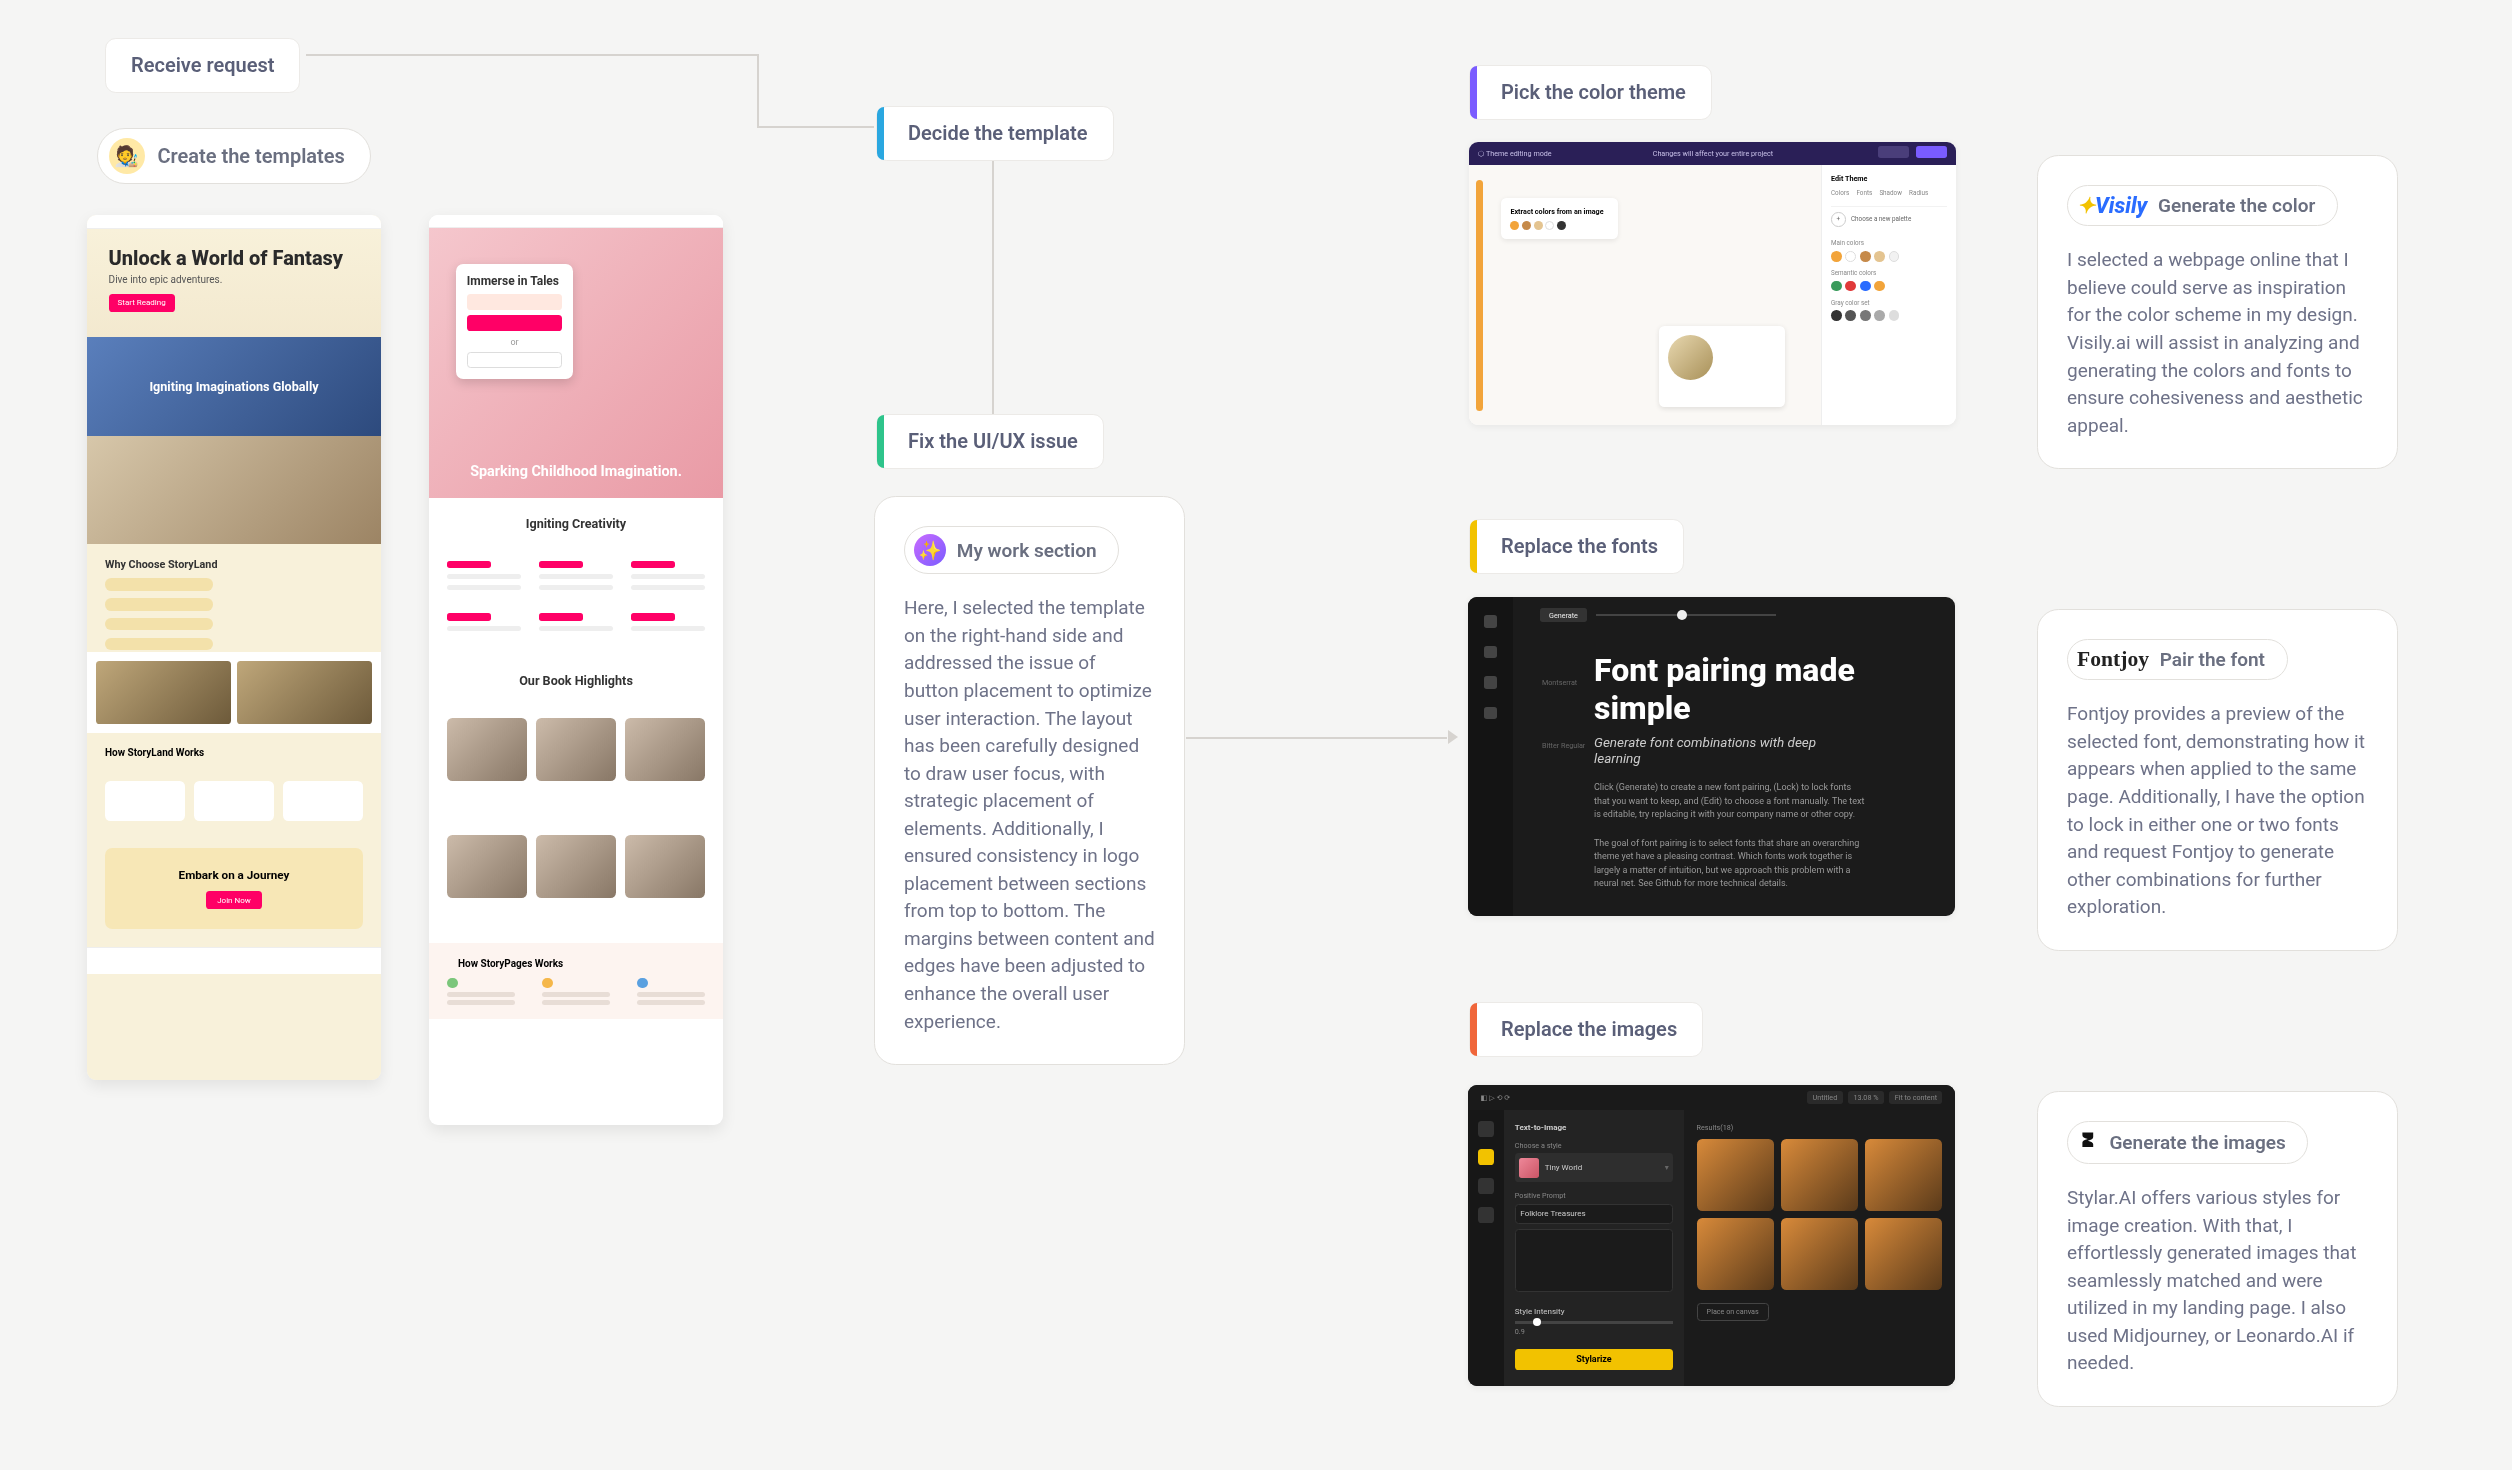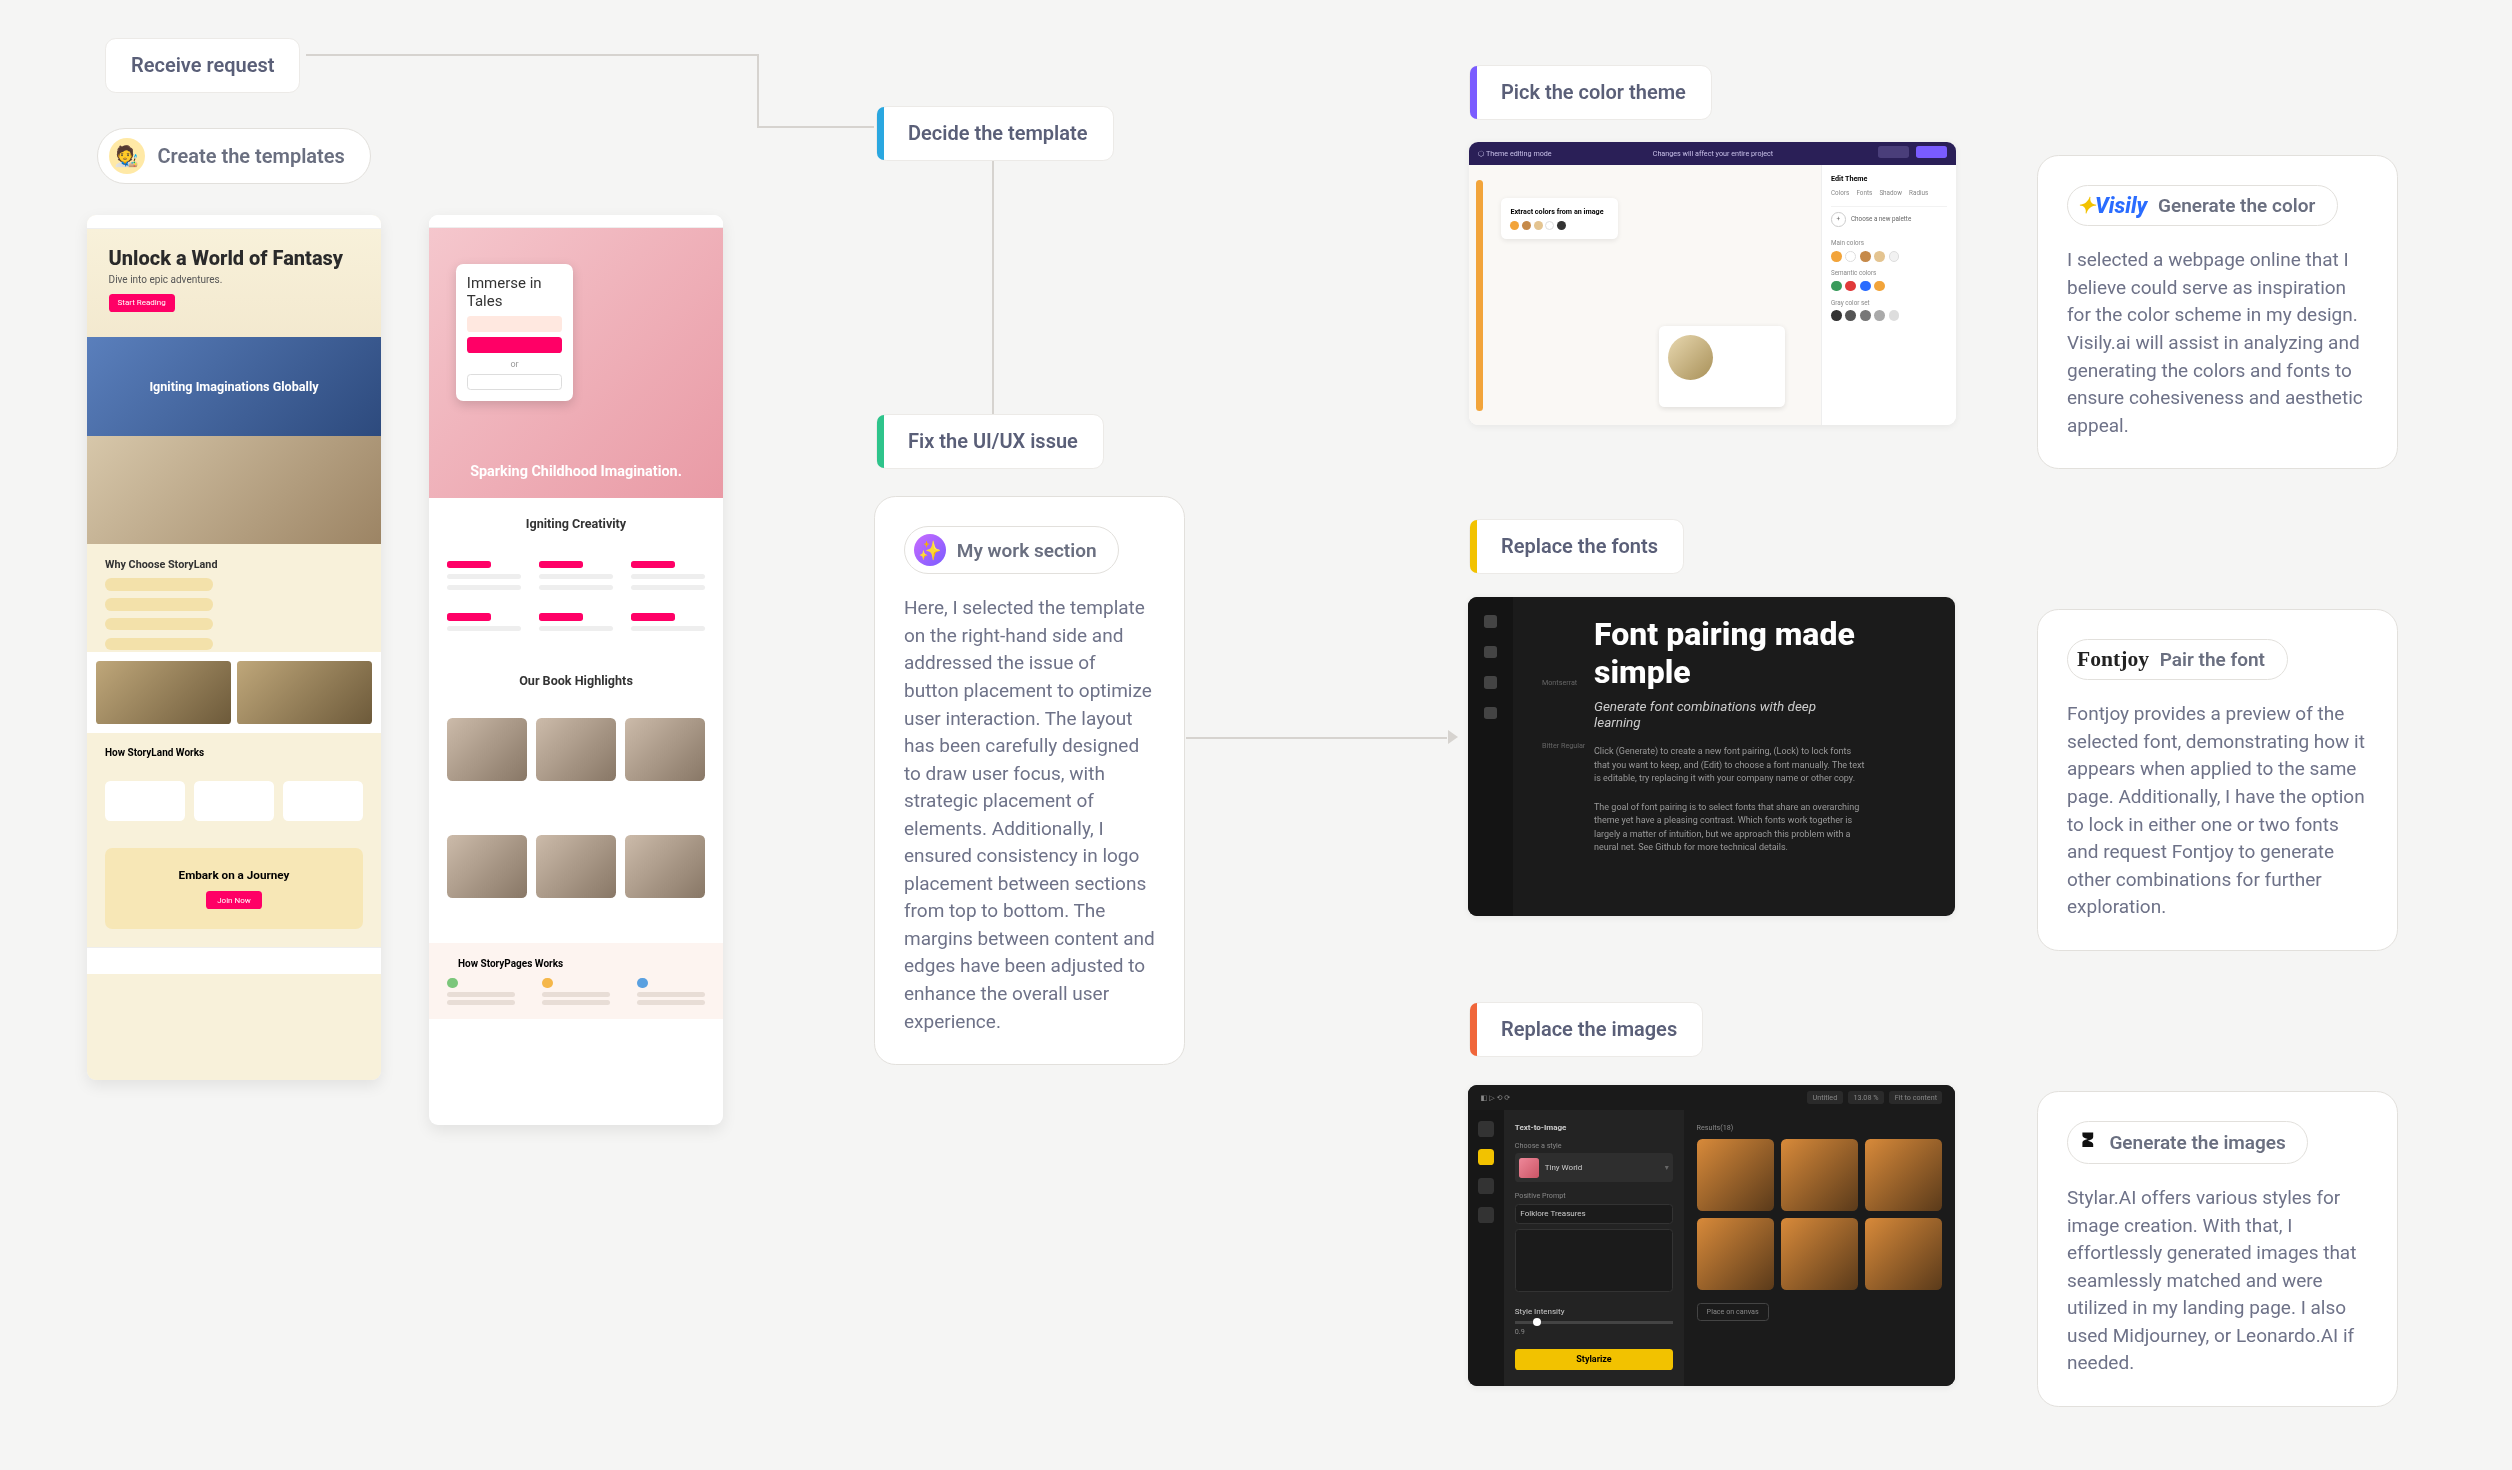--- a/index.html
+++ b/index.html
@@ -123,21 +123,21 @@
   .tpl-a .grid3 div{ flex:1; height:40px; background:#fff; border-radius:5.4px;}
   .tpl-a .cta{ margin:18px; background:#f7e7b6; border-radius:7.2px; padding:20px; text-align:center;}
   .tpl-a .cta .t{ font-size:11.7px; font-weight:700;}
   .tpl-a .cta .b{ display:inline-block; margin-top:9px; background:#f06; color:#fff; font-size:8px; padding:4.5px 10.8px; border-radius:3.6px;}
   .tpl-a .foot{ height:27px; background:#fff; border-top:0.9px solid #eee;}
 
   .tpl-b { background:#fff; }
   .tpl-b .bar{ height:12.6px; background:#fff; border-bottom:0.9px solid #eee;}
   .tpl-b .hero{ height:270px; background:linear-gradient(135deg,#f5c7cd,#e99aa5); position:relative;}
   .tpl-b .hero .modal{ position:absolute; top:36px; left:27px; width:117px; background:#fff; border-radius:7.2px; padding:10.8px; box-shadow:0 3.6px 10.8px rgba(0,0,0,.15);}
-  .tpl-b .hero .modal .mt{ font-size:15px; font-weight:400; color:#333;}
+  .tpl-b .hero .modal .mt{ font-size:12px; font-weight:700; color:#333;}
   .tpl-b .hero .modal .row{ height:16px; background:#ffe8e0; border-radius:3.6px; margin-top:5.4px;}
   .tpl-b .hero .modal .row.r2{ background:#f06;}
   .tpl-b .hero .modal .or{ text-align:center; font-size:9px; color:#999; margin:5.4px 0;}
   .tpl-b .hero .modal .row.r3{ background:#fff; border:0.9px solid #ddd;}
   .tpl-b .hero .cap{ position:absolute; bottom:18px; left:0; right:0; text-align:center; color:#fff; font-weight:700; font-size:14.4px;}
   .tpl-b .sect{ padding:18px; text-align:center;}
   .tpl-b .sect h2{ font-size:12.6px; font-weight:700; margin-bottom:12.6px; color:#333;}
   .tpl-b .cols{ display:flex; gap:18px; padding:0 18px 18px;}
   .tpl-b .cols .c{ flex:1; }
   .tpl-b .cols .c .l{ height:5.4px; background:#eee; border-radius:2.7px; margin-bottom:5.4px;}
@@ -475,20 +475,24 @@
     <div class="body">I selected a webpage online that I believe could serve as inspiration for the color scheme in my design. Visily.ai will assist in analyzing and generating the colors and fonts to ensure cohesiveness and aesthetic appeal.</div>
   </div>
 
   <div class="mock mock-fontjoy" style="left:1468px; top:597px; width:487px; height:319px;">
     <div class="side">
         <span></span>
         <span></span>
         <span></span>
         <span></span>
       </div>
+    <div class="top">
+      <span class="gen">Generate</span>
+      <div class="slider"></div>
+    </div>
     <div class="labels">
       <div>Montserrat</div>
       <div>Bitter Regular</div>
     </div>
     <div class="main">
       <h1>Font pairing made simple</h1>
       <div class="sub">Generate font combinations with deep learning</div>
       <div class="para">Click (Generate) to create a new font pairing, (Lock) to lock fonts that you want to keep, and (Edit) to choose a font manually. The text is editable, try replacing it with your company name or other copy.</div>
       <div class="para">The goal of font pairing is to select fonts that share an overarching theme yet have a pleasing contrast. Which fonts work together is largely a matter of intuition, but we approach this problem with a neural net. See Github for more technical details.</div>
     </div>

